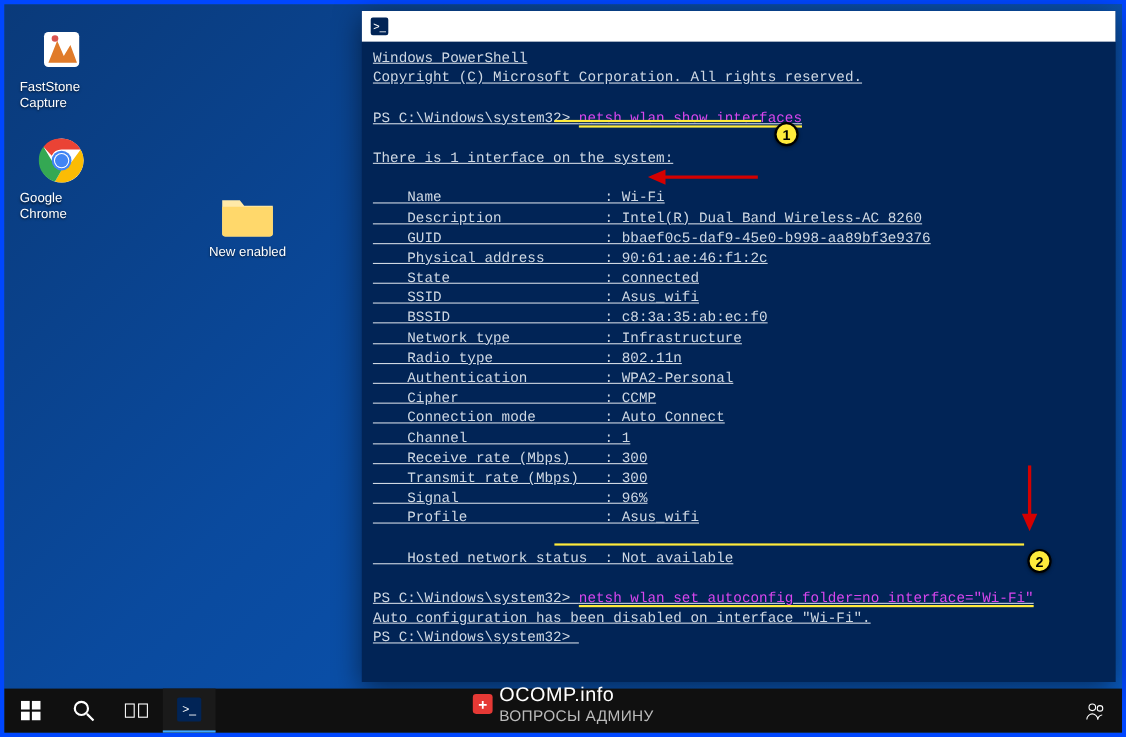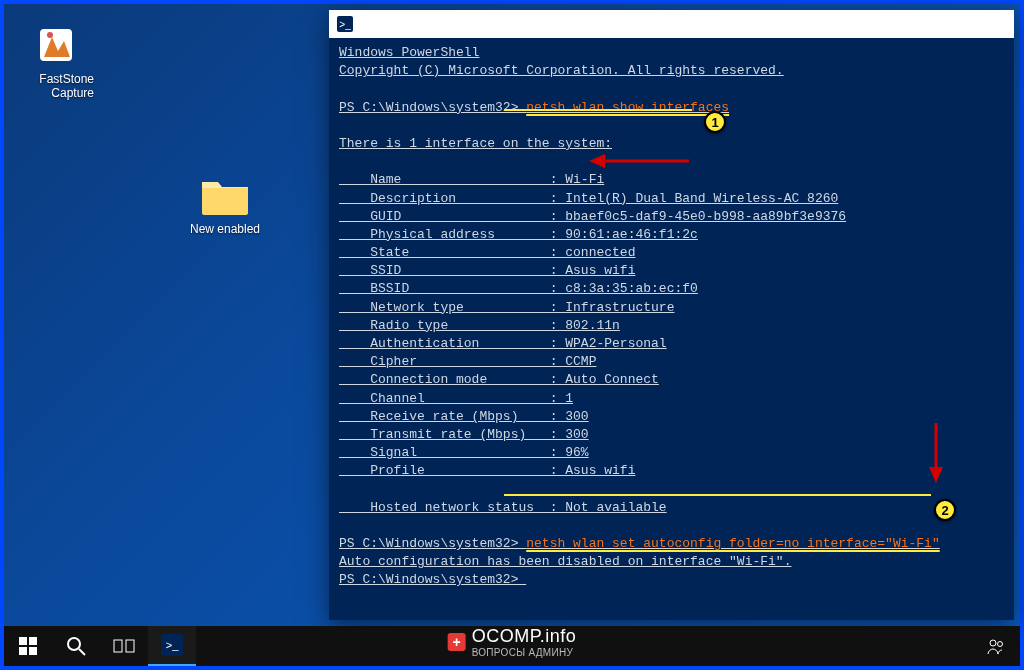--- a/index.html
+++ b/index.html
@@ -3,42 +3,42 @@
 <meta charset="utf-8">
 <style>
   * { margin: 0; padding: 0; box-sizing: border-box; }
   html, body { width: 1024px; height: 670px; overflow: hidden; font-family: "Segoe UI", Tahoma, sans-serif; }
   .frame { width: 1024px; height: 670px; border: 4px solid #0047ff; position: relative; background: #0a4a9e; }
   .desktop {
     position: absolute; inset: 0;
     background: linear-gradient(135deg, #0a3a7a 0%, #0a4a9e 40%, #0a5bc0 100%);
   }
   .icon-grid { position: absolute; top: 18px; left: 14px; }
-  .d-icon { width: 76px; text-align: right; color: #fff; font-size: 12px; margin-bottom: 22px; text-shadow: 0 1px 2px rgba(0,0,0,.7);}
+  .d-icon { width: 76px; text-align: left; color: #fff; font-size: 12px; margin-bottom: 22px; text-shadow: 0 1px 2px rgba(0,0,0,.7);}
   .d-icon .ig { width: 46px; height: 46px; margin: 0 auto 4px; display:flex; align-items:center; justify-content:center;}
   .d-icon .lbl { line-height: 1.2; }
   .folder-icon { position:absolute; top: 170px; left: 176px; width: 90px; text-align:center; color:#fff; font-size:12px; text-shadow:0 1px 2px rgba(0,0,0,.7);}
   .folder-icon .ig{width:50px;height:42px;margin:0 auto 6px;}
 
   .ps-window {
     position: absolute; left: 325px; top: 6px; right: 6px; bottom: 46px;
     background: #012456; display:flex; flex-direction:column;
     box-shadow: 0 6px 24px rgba(0,0,0,.5);
   }
   .titlebar {
     height: 28px; background: #ffffff; display:flex; align-items:center; padding: 0 8px; gap:8px;
     font-size: 13px; color:#555;
   }
   .titlebar .ps-badge { width:16px; height:16px; background:#012456; color:#fff; font-size:10px; display:flex;align-items:center;justify-content:center; border-radius:2px;}
   .terminal {
     flex:1; background:#012456; color:#cfd8e3; padding: 6px 10px;
     font-family: Consolas, "Courier New", monospace; font-size: 13px; line-height: 1.4;
     white-space: pre; overflow:hidden; position:relative;text-decoration:underline;
   }
-  .cmd-underline { color:#f97316; text-decoration: underline; text-decoration-color: #ffeb3b; text-decoration-thickness:2px; text-underline-offset:3px;}
+  .cmd-underline { color:#d946ef; text-decoration: underline; text-decoration-color: #ffeb3b; text-decoration-thickness:2px; text-underline-offset:3px;}
   .yellow-line { position:absolute; height:2px; background:#ffeb3b; }
   .callout {
     position:absolute; width:22px; height:22px; border-radius:50%;
     background:#ffeb3b; border:2px solid #000; color:#000;
     font-weight:bold; font-size:13px; display:flex;align-items:center;justify-content:center;
     box-shadow:0 1px 3px rgba(0,0,0,.6);
   }
   .arrow-red { position:absolute; }
 
   .taskbar {
@@ -46,38 +46,52 @@
     background:#101010; display:flex; align-items:center; color:#fff;
   }
   .tb-item { width:48px; height:40px; display:flex;align-items:center;justify-content:center; }
   .tb-active { border-bottom:2px solid #3ea6ff; background:#1a1a1a;}
   .watermark {
     position:absolute; left:50%; transform:translateX(-50%); bottom:8px;
     display:flex; align-items:center; gap:6px; font-size:12px; color:#fff;
   }
   .watermark .plus{width:18px;height:18px;background:#e53935;border-radius:3px;display:flex;align-items:center;justify-content:center;color:#fff;font-weight:bold;font-size:14px;}
   .watermark .big{font-weight:normal;font-size:18px;letter-spacing:.5px;}
-  .watermark .sub{font-size:10px;color:#bbb;letter-spacing:.3px;}
+  .watermark .sub{font-size:14px;color:#bbb;letter-spacing:.3px;}
 </style>
 </head>
 <body>
 
 <div class="frame">
   <div class="desktop">
 
     <div class="icon-grid">
       <div class="d-icon">
         <div class="ig">
           <svg width="40" height="40" viewBox="0 0 40 40">
               <rect x="4" y="4" width="32" height="32" rx="4" fill="#fff"></rect>
               <path d="M8 32 L16 12 L22 26 L28 16 L34 32 Z" fill="#e07b2a"></path>
               <circle cx="14" cy="10" r="3" fill="#d9534f"></circle>
             </svg>
         </div>
         <div class="lbl">FastStone Capture</div>
+      </div>
+      <div class="d-icon">
+        <div class="ig">
+          <svg width="42" height="42" viewBox="0 0 42 42">
+              <circle cx="21" cy="21" r="20" fill="#fff"></circle>
+              <path d="M21 1a20 20 0 0 1 17.3 10H21a10 10 0 0 0-9 5.6L4.5 8.3A20 20 0 0 1 21 1z" fill="#ea4335"></path>
+              <path d="M41 21a20 20 0 0 1-26 19l8.4-14.5A10 10 0 0 0 31 21l7.3-10A20 20 0 0 1 41 21z" fill="#fbbc05"></path>
+              <path d="M15 40A20 20 0 0 1 4.5 8.3L12 21a10 10 0 0 0 11.4 4.5L15 40z" fill="#34a853"></path>
+              <circle cx="21" cy="21" r="9" fill="#4285f4"></circle>
+              <circle cx="21" cy="21" r="7" fill="#fff"></circle>
+              <circle cx="21" cy="21" r="6" fill="#4285f4"></circle>
+            </svg>
+        </div>
+        <div class="lbl">Google Chrome</div>
       </div>
     </div>
 
     <div class="folder-icon">
       <div class="ig">
         <svg width="50" height="42" viewBox="0 0 50 42">
             <path d="M2 8h16l4 5h26v25a3 3 0 0 1-3 3H5a3 3 0 0 1-3-3V8z" fill="#ffe9a8"></path>
             <path d="M2 14h46v24a3 3 0 0 1-3 3H5a3 3 0 0 1-3-3V14z" fill="#ffd86b"></path>
           </svg>
       </div>

